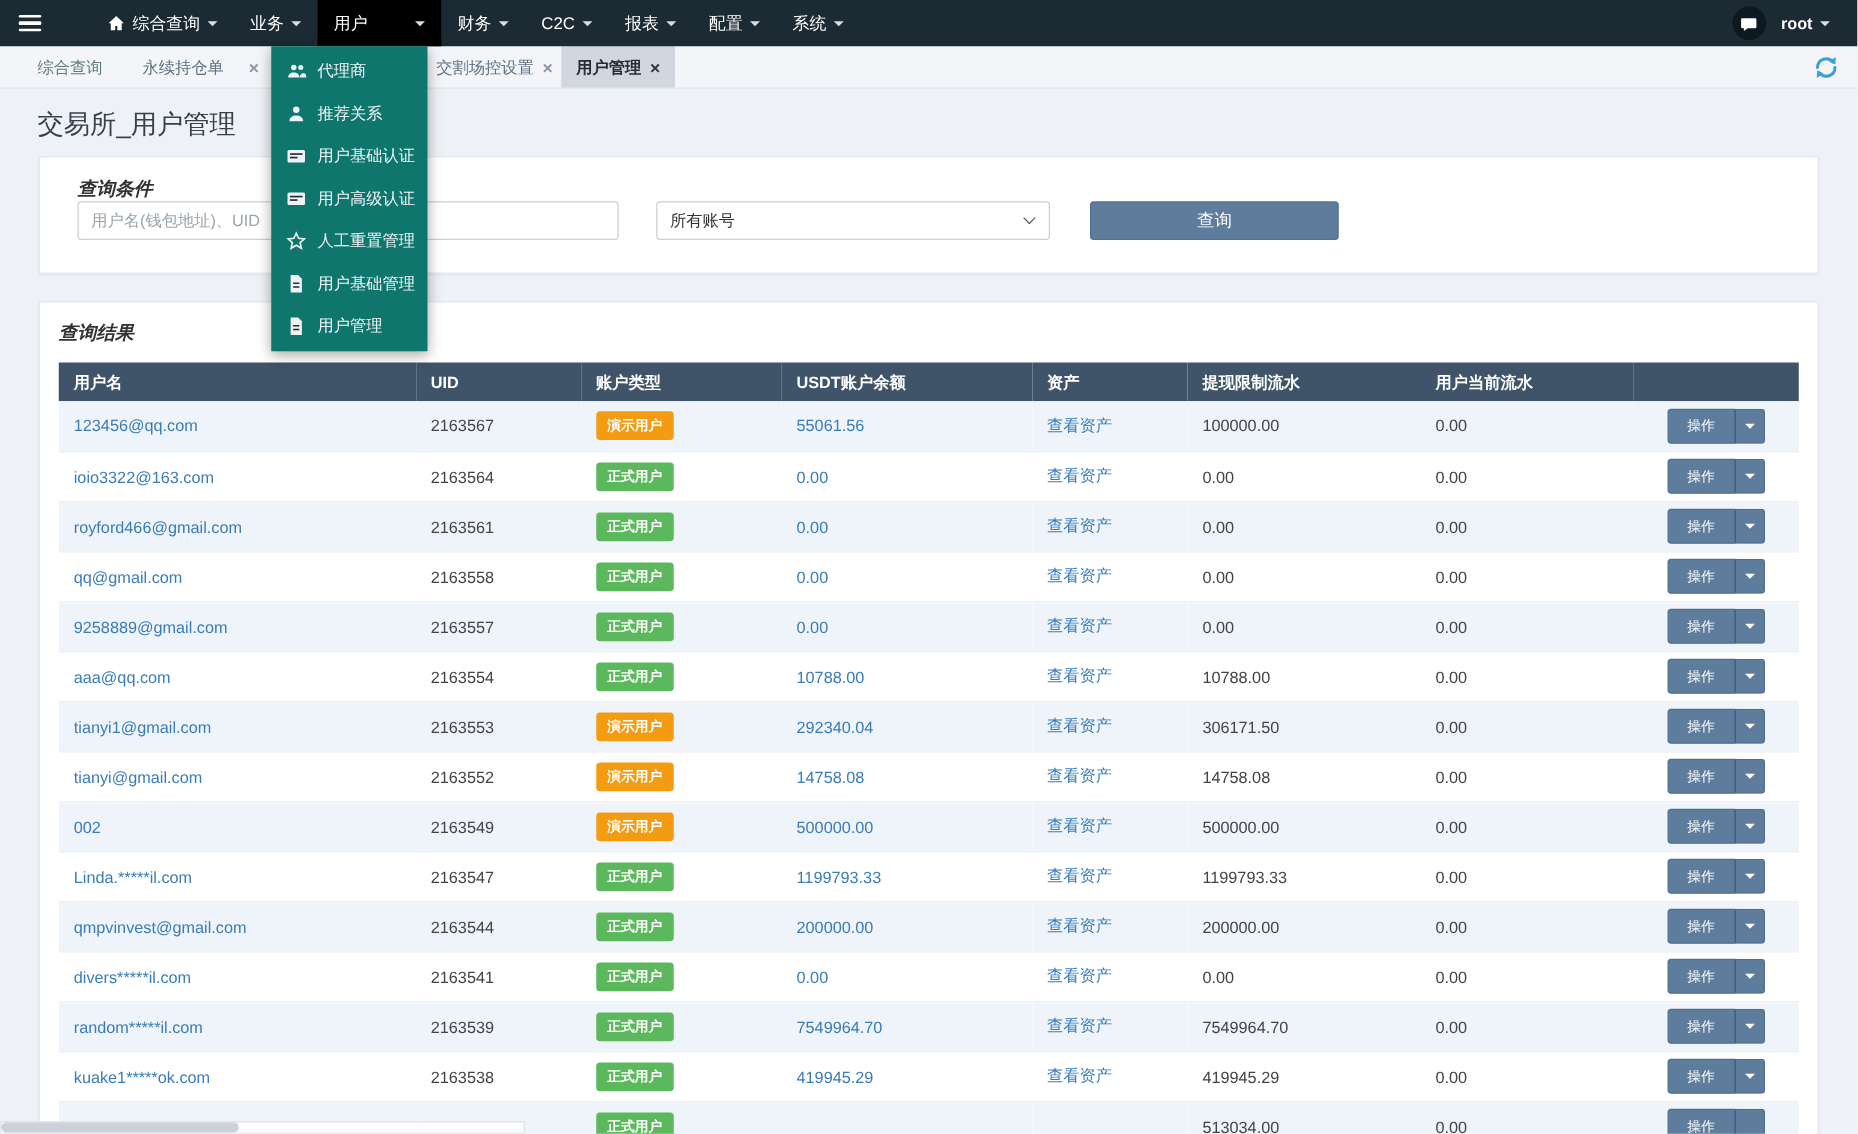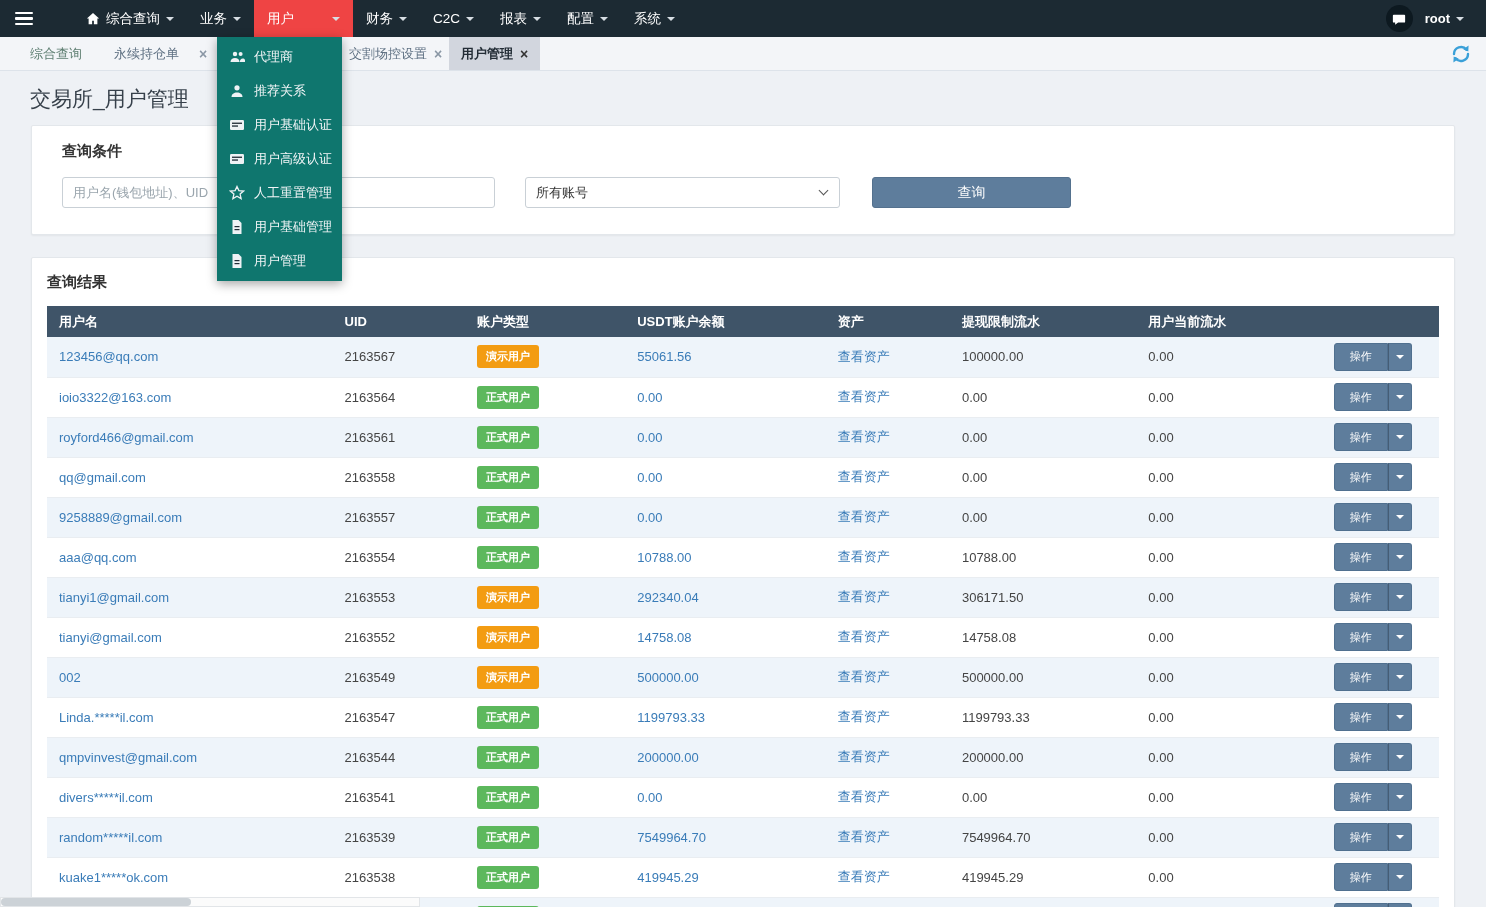--- a/index.html
+++ b/index.html
@@ -8,21 +8,21 @@
 
   
   .navbar { position:relative; z-index:60; height:37px; background:#1c2a33; display:flex;
     align-items:center; color:#fff; }
   .hamburger { width:47px; height:37px; display:flex; flex-direction:column; justify-content:center;
     align-items:center; gap:3px; cursor:pointer; }
   .hamburger span { display:block; width:18px; height:2.5px; background:#fff; border-radius:1px; }
   .nav-item { height:37px; display:flex; align-items:center; gap:6px; padding:0 13px;
     font-size:13.5px; color:#fff; cursor:pointer; white-space:nowrap; }
   .nav-item.first { margin-left:26px; }
-  .nav-item.menu-open { background:#ef4444;gap:38px; }
+  .nav-item.menu-open { background:#000000;gap:38px; }
   .caret-down { width:0; height:0; border-top:4px solid #d7dee4; border-left:4px solid transparent;
     border-right:4px solid transparent; display:inline-block; }
   .nav-right { margin-left:auto; display:flex; gap:12px; padding-right:22px; }
   .chat-circle { width:27px; height:27px; border-radius:50%; background:#0d1920; display:flex;
     align-items:center; justify-content:center; cursor:pointer; }
   .user-name { display:flex; align-items:center; gap:6px; font-size:13px; font-weight:bold; cursor:pointer; }
 
   
   .tabbar { position:relative; z-index:10; height:34px; background:#f3f5f8; border-bottom:1px solid #dde3ea; }
   .tab { position:absolute; top:0; height:33px; display:flex; align-items:center; gap:7px;
@@ -37,25 +37,25 @@
   .dropdown-menu { position:absolute; left:217px; top:37px; width:125px; background:#0f766e;
     z-index:100; box-shadow:0 3px 10px rgba(0,0,0,.35); padding:3px 0; }
   .dropdown-item { display:flex; align-items:center; gap:9px; padding:8px 12px; color:#f2f5f7;
     font-size:13px; cursor:pointer; white-space:nowrap; }
   .dropdown-item svg { flex:0 0 16px; }
 
   
   .page-title { margin:14px 0 12px 30px; font-size:21px; font-weight:500; color:#37414b; }
   .card { margin:0 31px; background:#fff; border:1px solid #e3e7eb; border-radius:2px;
     box-shadow:0 1px 2px rgba(0,0,0,.05); }
-  .card-header { font-size:15px; font-weight:bold; color:#333; }
+  .card-header { font-size:15px; font-weight:bold; color:#333;font-style:italic; }
 
   
   .query-card { padding:16px 30px 26px; }
-  .query-form { margin-top:16px; display:flex; align-items:flex-end; }
+  .query-form { display:flex; align-items:flex-end; }
   .query-input { width:433px; height:31px; border:1px solid #c9d0d6; border-radius:3px;
     padding:0 10px; font-size:13px; color:#333; outline:none; }
   .query-input::placeholder { color:#9aa5ad; }
   .select-wrap { position:relative; margin-left:30px; width:315px; }
   .select-wrap select { width:100%; height:31px; border:1px solid #c9d0d6; border-radius:3px;
     padding:0 10px; font-size:13px; color:#333; background:#fff; appearance:none;
     -webkit-appearance:none; outline:none; cursor:pointer; }
   .select-chev { position:absolute; right:13px; top:10px; width:7px; height:7px;
     border-right:1.8px solid #555; border-bottom:1.8px solid #555; transform:rotate(45deg);
     pointer-events:none; }

